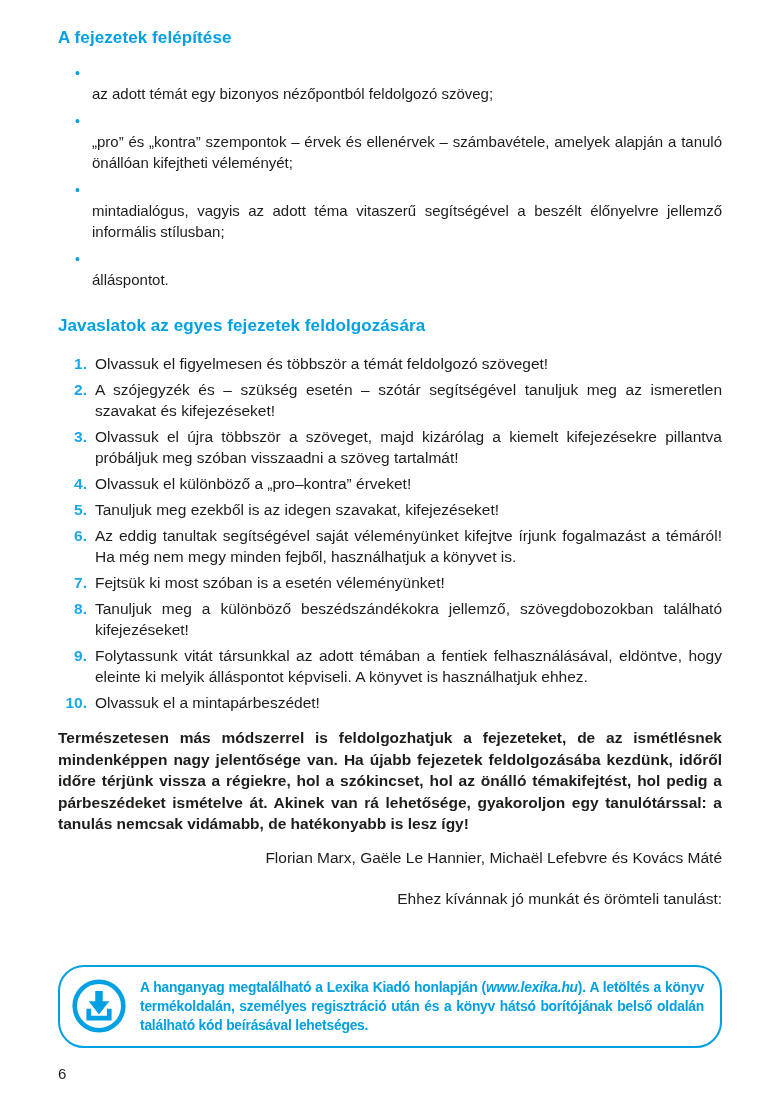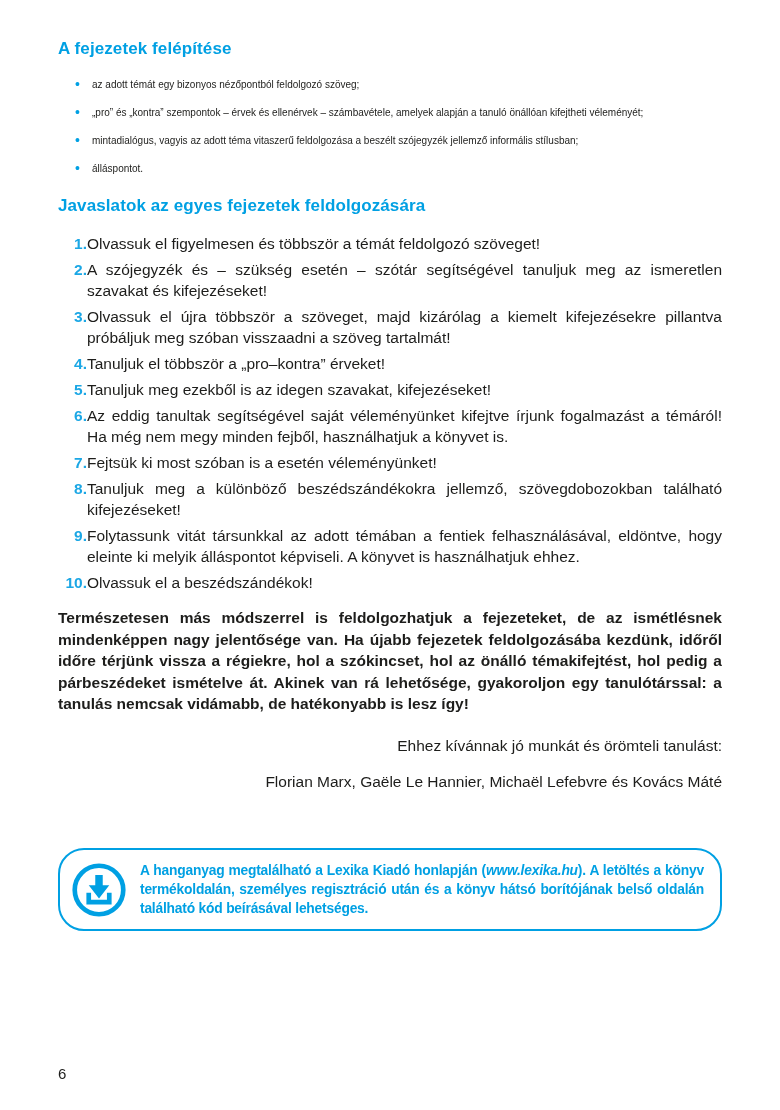--- a/index.html
+++ b/index.html
@@ -1,46 +1,46 @@
 <!DOCTYPE html>
 <html lang="hu"><head>
 <meta charset="utf-8">
 <style>
   html,body { margin:0; padding:0; }
   body {
     width:780px; height:1110px; background:#ffffff;
     font-family:"Liberation Sans", sans-serif;
     color:#1d1d1b; position:relative; overflow:hidden;
   }
-  .page { padding:39px 58px 0 58px; }
+  .page { padding:28px 58px 0 58px; }
 
   .heading {
     color:#00a0e3; font-size:17px; font-weight:bold;
     margin:0 0 15px 0; letter-spacing:0.1px;
   }
-  .heading.second { margin-top:17px; margin-bottom:17px; }
+  .heading.second { margin-top:26px; margin-bottom:17px; }
 
   
   .bullets { margin:0 0 4px 0; }
   .bullet-row { display:flex; margin-bottom:7px; }
   .bullet-dot {
     flex:none; width:17px; margin-left:17px; color:#00a0e3;
     font-size:14px; line-height:21px;
   }
-  .bullet-text { flex:1; text-align:justify; font-size:10px; line-height:21px; }
+  .bullet-text { flex:1; text-align:justify; font-size:15px; line-height:21px;margin-top:20px; }
 
   
   .numlist { margin:0 0 4px 0; }
   .num-row { display:flex; margin-bottom:5px; }
   .num-label {
     flex:none; width:29px; text-align:right; color:#1ba7e5;
     font-weight:bold; font-size:15.5px; line-height:21px;
   }
   .num-text {
-    flex:1; text-align:justify;
+    flex:1; margin-left:8px; text-align:justify;
     font-size:15.5px; line-height:21px;
   }
 
   .para {
     font-size:15.5px; line-height:21.5px; text-align:justify;
     margin:14px 0 0 0;
     font-weight:bold;
   }
   .para .italic { font-style:italic; }
 
@@ -77,21 +77,21 @@
     <div class="bullet-row">
       <span class="bullet-dot">•</span>
       <span class="bullet-text">az adott témát egy bizonyos nézőpontból feldolgozó szöveg;</span>
     </div>
     <div class="bullet-row">
       <span class="bullet-dot">•</span>
       <span class="bullet-text">„pro” és „kontra” szempontok – érvek és ellenérvek – számbavétele, amelyek alapján a tanuló önállóan kifejtheti véleményét;</span>
     </div>
     <div class="bullet-row">
       <span class="bullet-dot">•</span>
-      <span class="bullet-text">mintadialógus, vagyis az adott téma vitaszerű feldolgozása a beszélt szójegyzék jellemző informális stílusban;</span>
+      <span class="bullet-text">mintadialógus, vagyis az adott téma vitaszerű segítségével a beszélt élőnyelvre jellemző informális stílusban;</span>
     </div>
     <div class="bullet-row">
       <span class="bullet-dot">•</span>
       <span class="bullet-text">álláspontot.</span>
     </div>
   </div>
 
   <h1 class="heading second">Javaslatok az egyes fejezetek feldolgozására</h1>
 
   <div class="numlist">
@@ -102,21 +102,21 @@
     <div class="num-row">
       <span class="num-label">2.</span>
       <span class="num-text">A szójegyzék és – szükség esetén – szótár segítségével tanuljuk meg az ismeretlen szavakat és kifejezéseket!</span>
     </div>
     <div class="num-row">
       <span class="num-label">3.</span>
       <span class="num-text">Olvassuk el újra többször a szöveget, majd kizárólag a kiemelt kifejezésekre pillantva próbáljuk meg szóban visszaadni a szöveg tartalmát!</span>
     </div>
     <div class="num-row">
       <span class="num-label">4.</span>
-      <span class="num-text">Tanuljuk el többször a „pro–kontra” érveket!</span>
+      <span class="num-text">Olvassuk el különböző a „pro–kontra” érveket!</span>
     </div>
     <div class="num-row">
       <span class="num-label">5.</span>
       <span class="num-text">Tanuljuk meg ezekből is az idegen szavakat, kifejezéseket!</span>
     </div>
     <div class="num-row">
       <span class="num-label">6.</span>
       <span class="num-text">Az eddig tanultak segítségével saját véleményünket kifejtve írjunk fogalmazást a témáról! Ha még nem megy minden fejből, használhatjuk a könyvet is.</span>
     </div>
     <div class="num-row">
@@ -126,30 +126,30 @@
     <div class="num-row">
       <span class="num-label">8.</span>
       <span class="num-text">Tanuljuk meg a különböző beszédszándékokra jellemző, szövegdobozokban található kifejezéseket!</span>
     </div>
     <div class="num-row">
       <span class="num-label">9.</span>
       <span class="num-text">Folytassunk vitát társunkkal az adott témában a fentiek felhasználásával, eldöntve, hogy eleinte ki melyik álláspontot képviseli. A könyvet is használhatjuk ehhez.</span>
     </div>
     <div class="num-row">
       <span class="num-label">10.</span>
-      <span class="num-text">Olvassuk el a beszédszándékok!</span>
+      <span class="num-text">Olvassuk el a mintapárbeszédet!</span>
     </div>
   </div>
 
   <p class="para">Természetesen más módszerrel is feldolgozhatjuk a fejezeteket, de az ismétlésnek mindenképpen nagy jelentősége van. Ha újabb fejezetek feldolgozásába kezdünk, időről időre térjünk vissza a régiekre, hol a szókincset, hol az önálló témakifejtést, hol pedig a párbeszédeket ismételve át. Akinek van rá lehetősége, gyakoroljon egy tanulótárssal: a tanulás nemcsak vidámabb, de hatékonyabb is lesz így!</p>
 
 
+  <p class="right-line authors">Florian Marx, Gaële Le Hannier, Michaël Lefebvre és Kovács Máté</p>
+
   <p class="right-line">Ehhez kívánnak jó munkát és örömteli tanulást:</p>
-
-  <p class="right-line authors">Florian Marx, Gaële Le Hannier, Michaël Lefebvre és Kovács Máté</p>
 
   <div class="download-box">
     <div class="dl-icon-wrap">
       <svg width="56" height="56" viewBox="0 0 60 60" aria-hidden="true">
         <circle cx="30" cy="30" r="26" fill="none" stroke="#00a0e3" stroke-width="5"></circle>
         <polygon points="26,14 34,14 34,25 41,25 30,39 19,25 26,25" fill="#00a0e3"></polygon>
         <path d="M19 33 L19 43 L41 43 L41 33" fill="none" stroke="#00a0e3" stroke-width="5"></path>
       </svg>
     </div>
     <div class="dl-text"><span>A hanganyag megtalálható a Lexika Kiadó honlapján (</span><span class="site">www.lexika.hu</span><span>). A letöltés a könyv termékoldalán, személyes regisztráció után és a könyv hátsó borítójának belső oldalán található kód beírásával lehetséges.</span></div>

